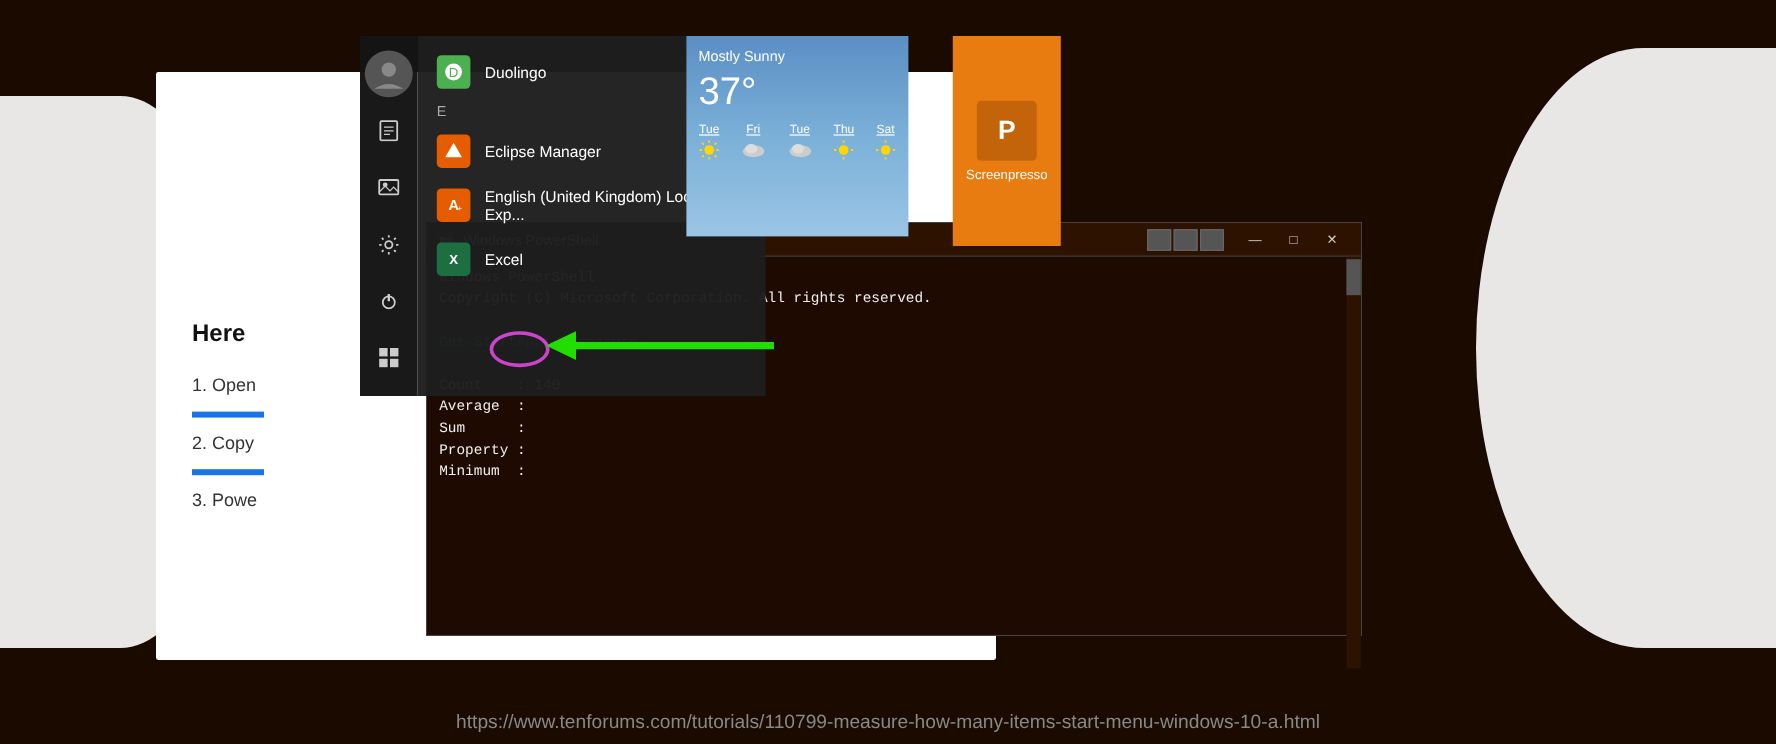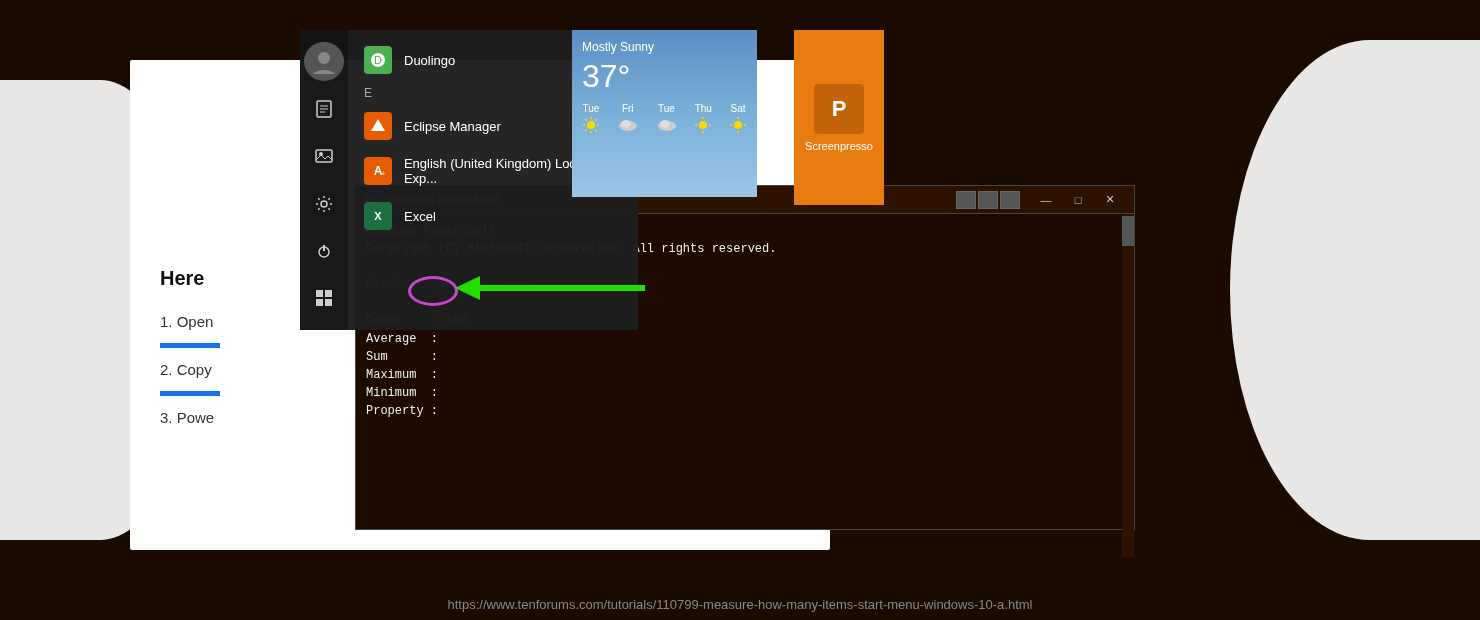--- a/index.html
+++ b/index.html
@@ -190,20 +190,21 @@
       font-size: 32px;
       font-weight: 300;
       margin-bottom: 8px;
     }
 
     .weather-days {
       display: flex;
       justify-content: space-between;
       font-size: 10px;
       margin-bottom: 4px;
+      text-decoration: underline;
     }
 
     .weather-day {
       display: flex;
       flex-direction: column;
       align-items: center;
       gap: 2px;
     }
 
     
@@ -337,21 +338,21 @@
       pointer-events: none;
     }
 
     
     .url-bar {
       position: absolute;
       bottom: 8px;
       left: 50%;
       transform: translateX(-50%);
       color: #888;
-      font-size: 13px;
+      font-size: 16px;
       z-index: 15;
       text-align: center;
     }
 
     
     .deco-left {
       position: absolute;
       top: 80px;
       left: 0px;
       width: 200px;
@@ -586,23 +587,22 @@
   </div>
   <div class="powershell-body">
     <div class="ps-line">Windows PowerShell</div>
     <div class="ps-line">Copyright (C) Microsoft Corporation. All rights reserved.</div>
     <div class="ps-line">&nbsp;</div>
     <div class="ps-line ps-cyan">Get-StartApps | measure</div>
     <div class="ps-line">&nbsp;</div>
     <div class="ps-line">Count    : <span>140</span></div>
     <div class="ps-line">Average  :</div>
     <div class="ps-line">Sum      :</div>
-    <div class="ps-line">Maximum  :</div>
+    <div class="ps-line">Property :</div>
     <div class="ps-line">Minimum  :</div>
-    <div class="ps-line">Property :</div>
   </div>
 
   <div class="ps-scrollbar">
     <div class="ps-scrollbar-thumb"></div>
   </div>
 </div>
 
 <div class="circle-annotation"></div>
 
 <svg style="position:absolute;top:268px;left:445px;z-index:20;pointer-events:none;" width="210" height="40" viewBox="0 0 210 40">

